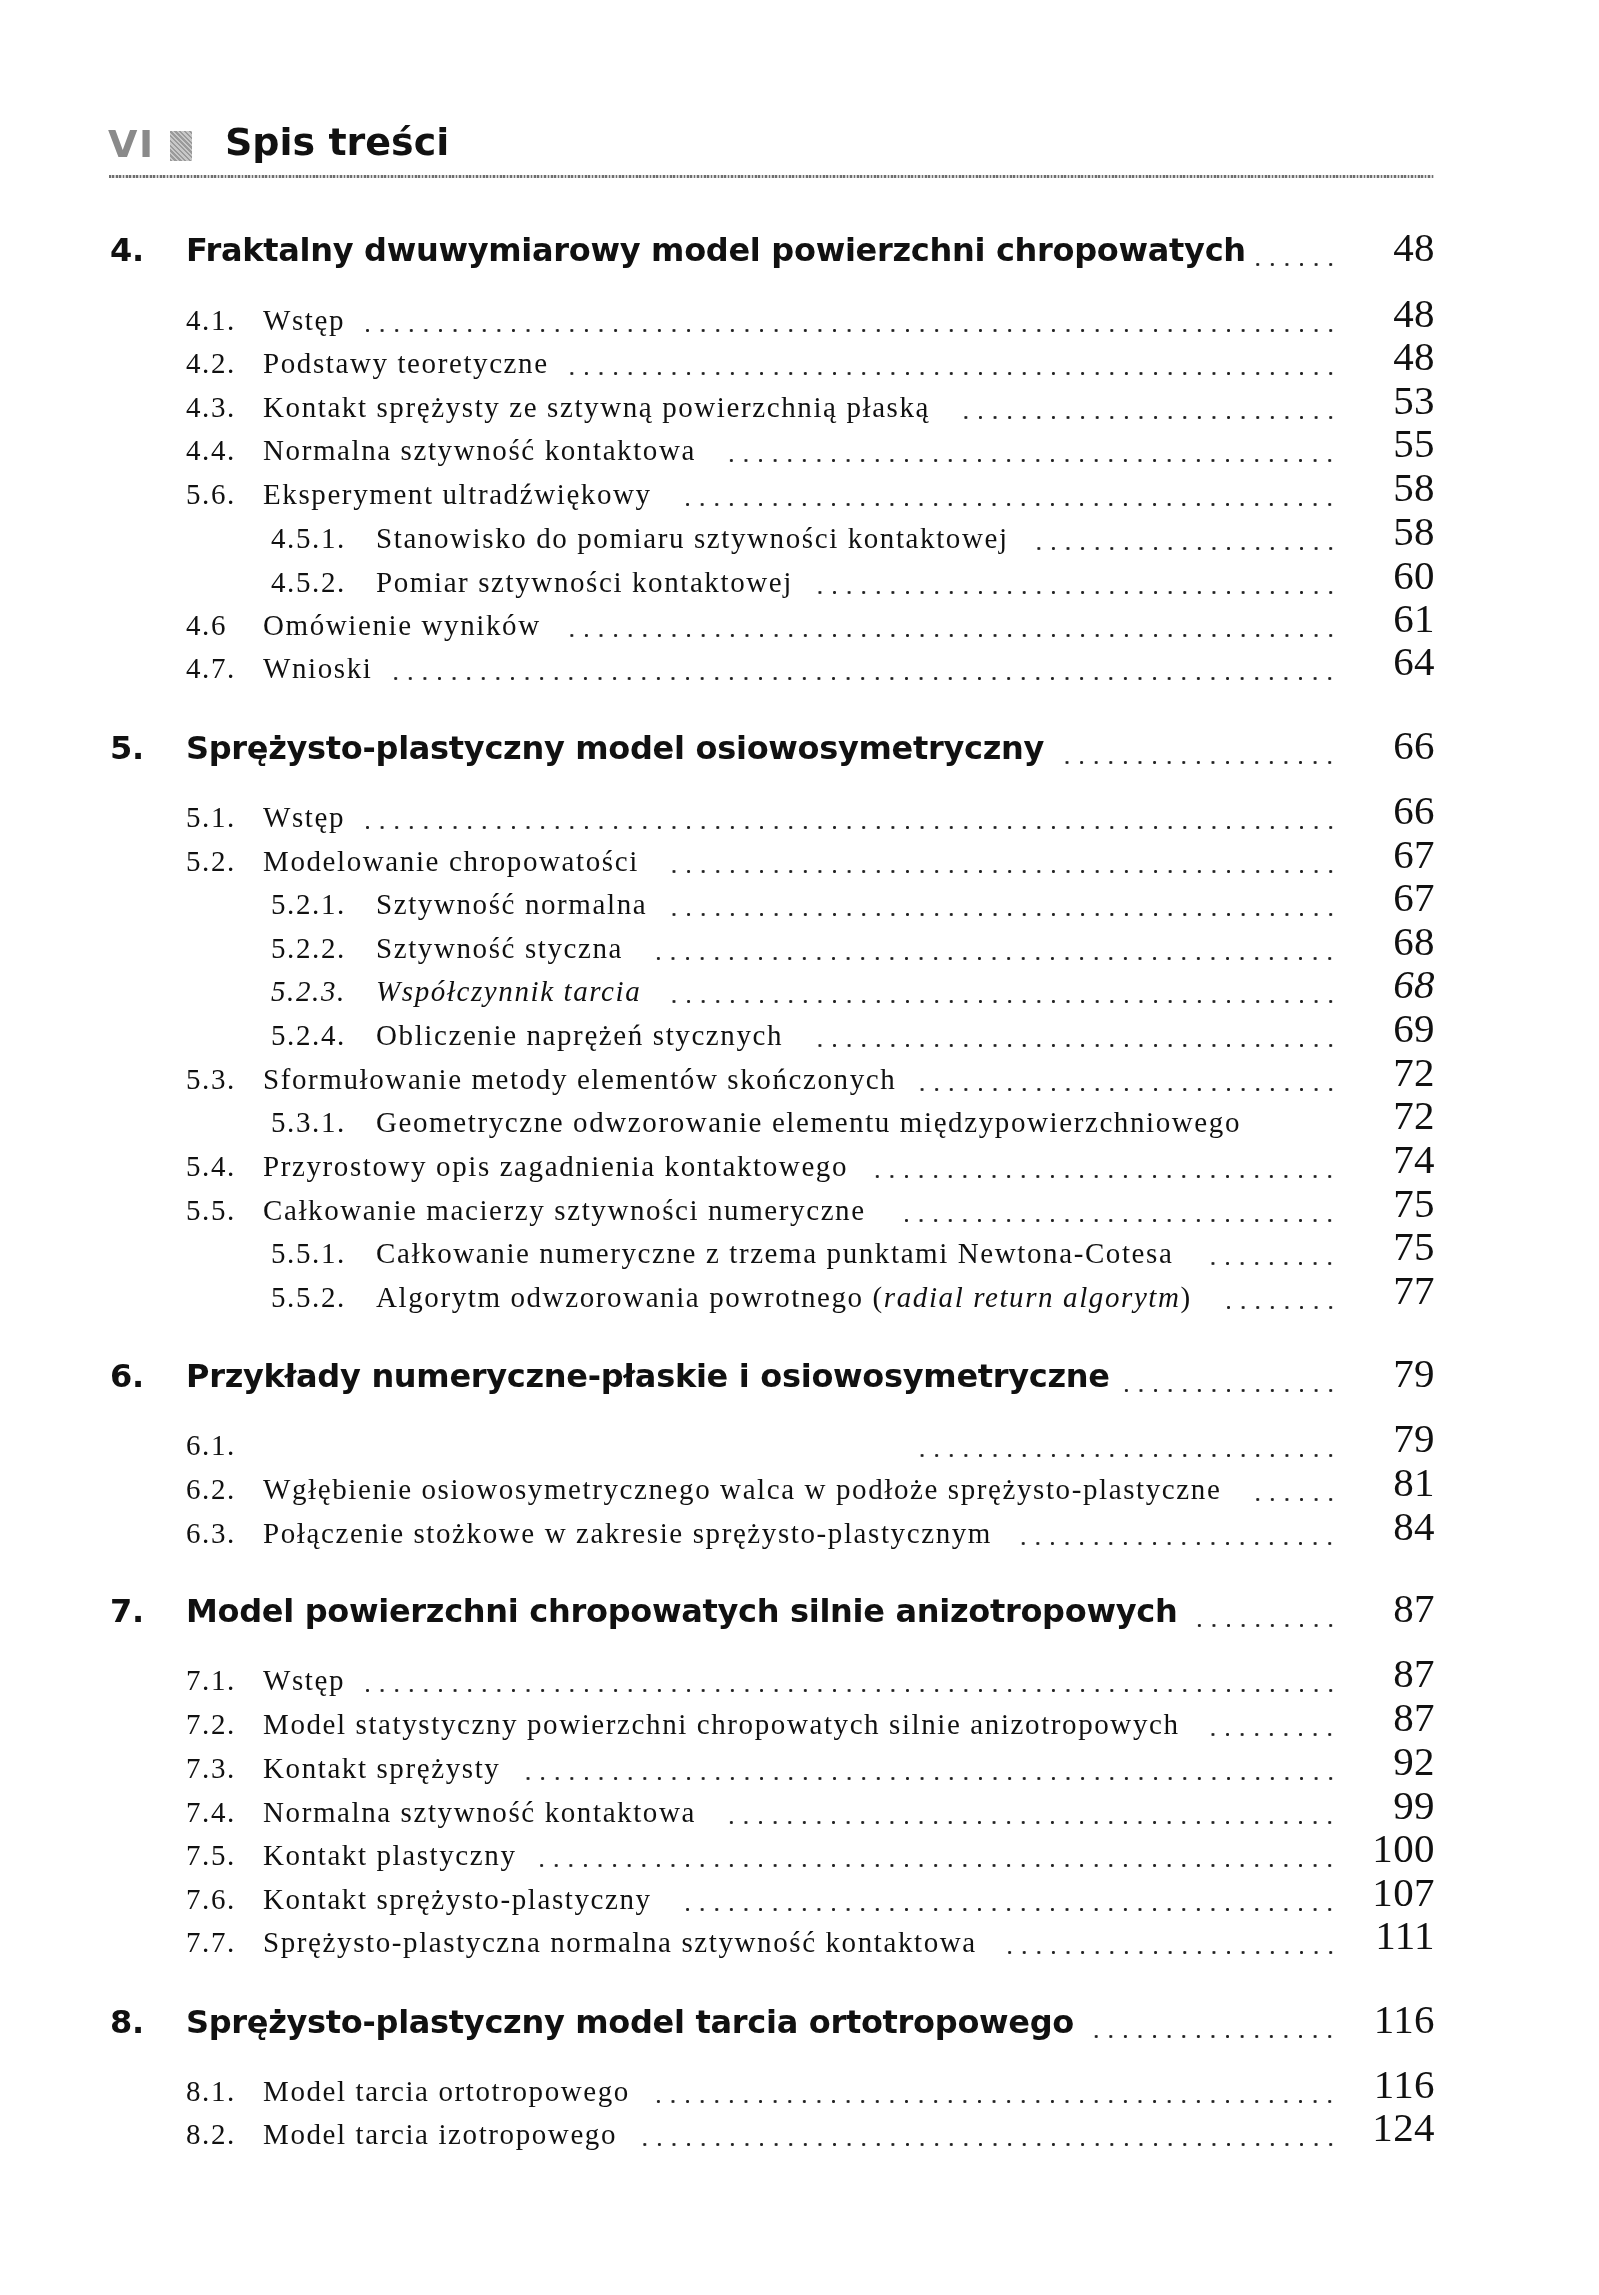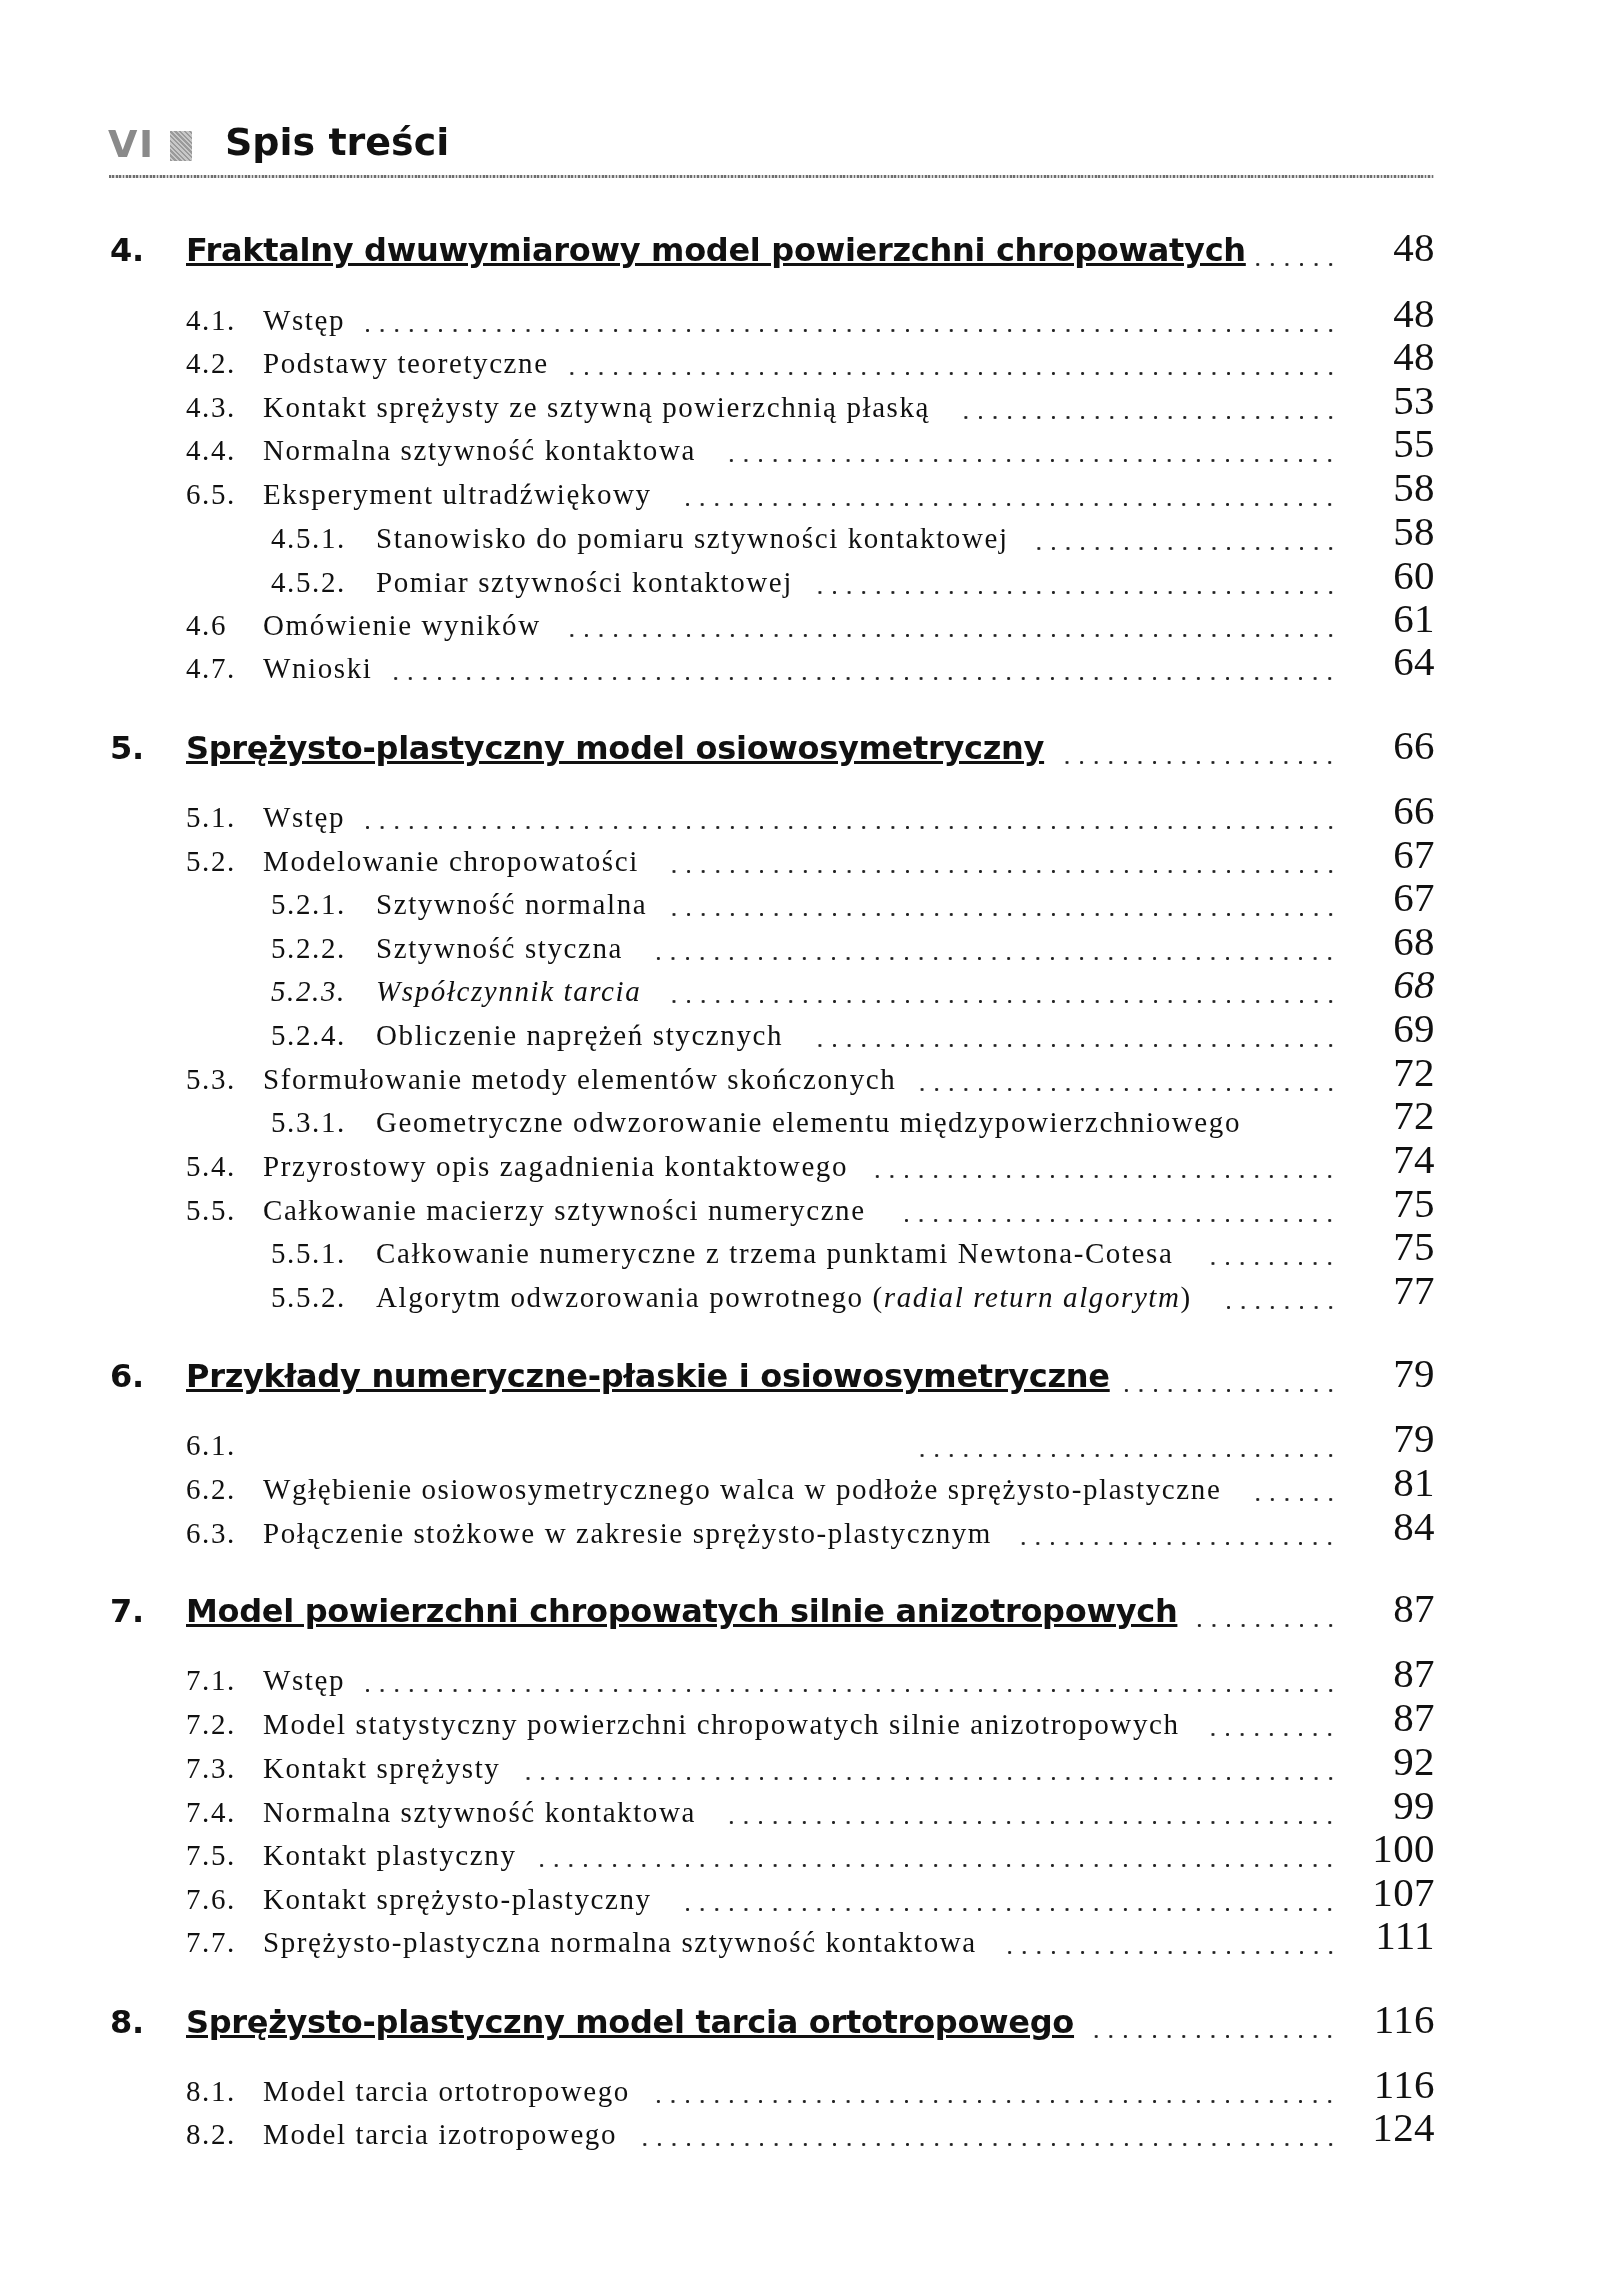--- a/index.html
+++ b/index.html
@@ -6,21 +6,21 @@
   body { width: 1600px; height: 2295px; position: relative; overflow: hidden; color: #111; }
   .hdr-roman { position: absolute; left: 108px; top: 122px; font-family: "DejaVu Sans", sans-serif; font-weight: bold; font-size: 38px; color: #8a8a8a; letter-spacing: 1.7px; }
   .hdr-box { position: absolute; left: 170px; top: 131px; width: 21.5px; height: 30px; background: repeating-linear-gradient(45deg, #9a9a9a 0 1.7px, #c8c8c8 1.7px 3.4px); }
   .hdr-title { position: absolute; left: 225px; top: 120px; font-family: "DejaVu Sans", sans-serif; font-size: 38px; color: #111; font-weight: 600; }
   .hdr-rule { position: absolute; left: 109px; width: 1325px; top: 175px; height: 2.6px; background: repeating-linear-gradient(90deg, #555 0 1.7px, #c9c9c9 1.7px 3.4px); opacity: .85; }
 
   .row { position: absolute; left: 0; width: 1600px; height: 48px; display: block; }
   .row .num, .row .title, .row .lead, .row .page { position: absolute; white-space: nowrap; }
   .row.h .num, .row.h .title { font-family: "DejaVu Sans", sans-serif; font-size: 32px; font-weight: bold; letter-spacing: -0.3px; bottom: 8.6px; color: #111; }
   .row.h .num { left: 110px; }
-  .row.h .title { left: 186px; text-decoration: underline; }
+  .row.h .title { left: 186px; }
   .row .page { right: 165px; font-family: "Liberation Serif", serif; font-size: 41px; letter-spacing: 0.4px; bottom: 6.9px; text-align: right; }
   .row.s .num, .row.s .title, .row.ss .num, .row.ss .title { font-family: "Liberation Serif", serif; font-size: 29px; letter-spacing: 1.6px; bottom: 6.9px; color: #111; }
   .row.s .num { left: 186px; }
   .row.s .title { left: 263px; }
   .row.ss .num { left: 271px; }
   .row.ss .title { left: 376px; }
   .row .lead { right: 262px; bottom: 12px; height: 3.4px;
     background-image: radial-gradient(circle, #222 1.4px, transparent 1.7px);
     background-size: 14.6px 3.4px; background-repeat: repeat-x; background-position: right center; }
   .it { font-style: italic; margin-top: 20px; }
@@ -60,21 +60,21 @@
       <span class="lead" style="right: auto; left: 958px; width: 380px;"></span>
       <span class="page">53</span>
     </div>
     <div class="row s" style="top: 426px;">
       <span class="num">4.4.</span>
       <span class="title"><span>Normalna sztywność kontaktowa</span></span>
       <span class="lead" style="right: auto; left: 724px; width: 613px;"></span>
       <span class="page">55</span>
     </div>
     <div class="row s" style="top: 470px;">
-      <span class="num">6.5.</span>
+      <span class="num">5.6.</span>
       <span class="title"><span>Eksperyment ultradźwiękowy</span></span>
       <span class="lead" style="right: auto; left: 680px; width: 657px;"></span>
       <span class="page">58</span>
     </div>
     <div class="row ss" style="top: 514px;">
       <span class="num">4.5.1.</span>
       <span class="title"><span>Stanowisko do pomiaru sztywności kontaktowej</span></span>
       <span class="lead" style="right: auto; left: 1031px; width: 307px;"></span>
       <span class="page">58</span>
     </div>

